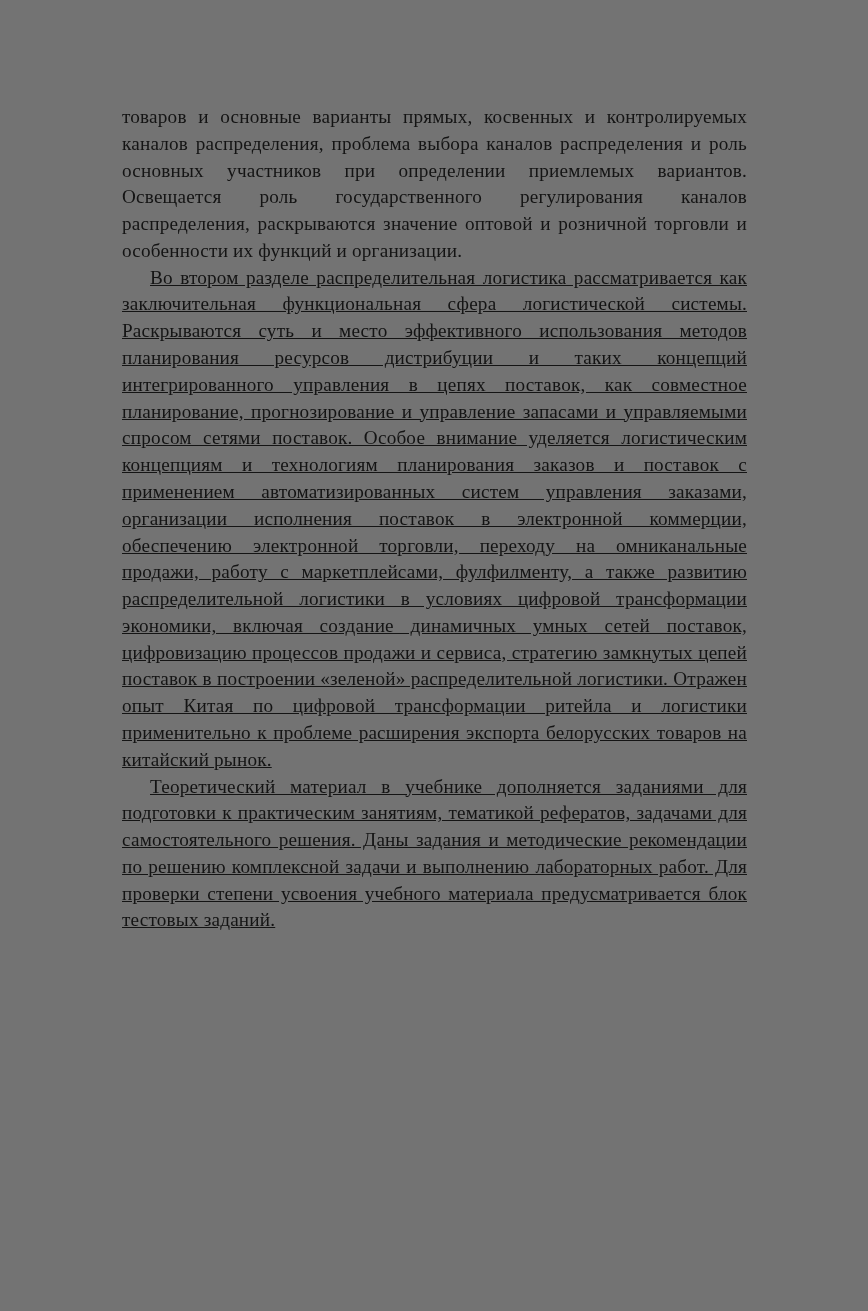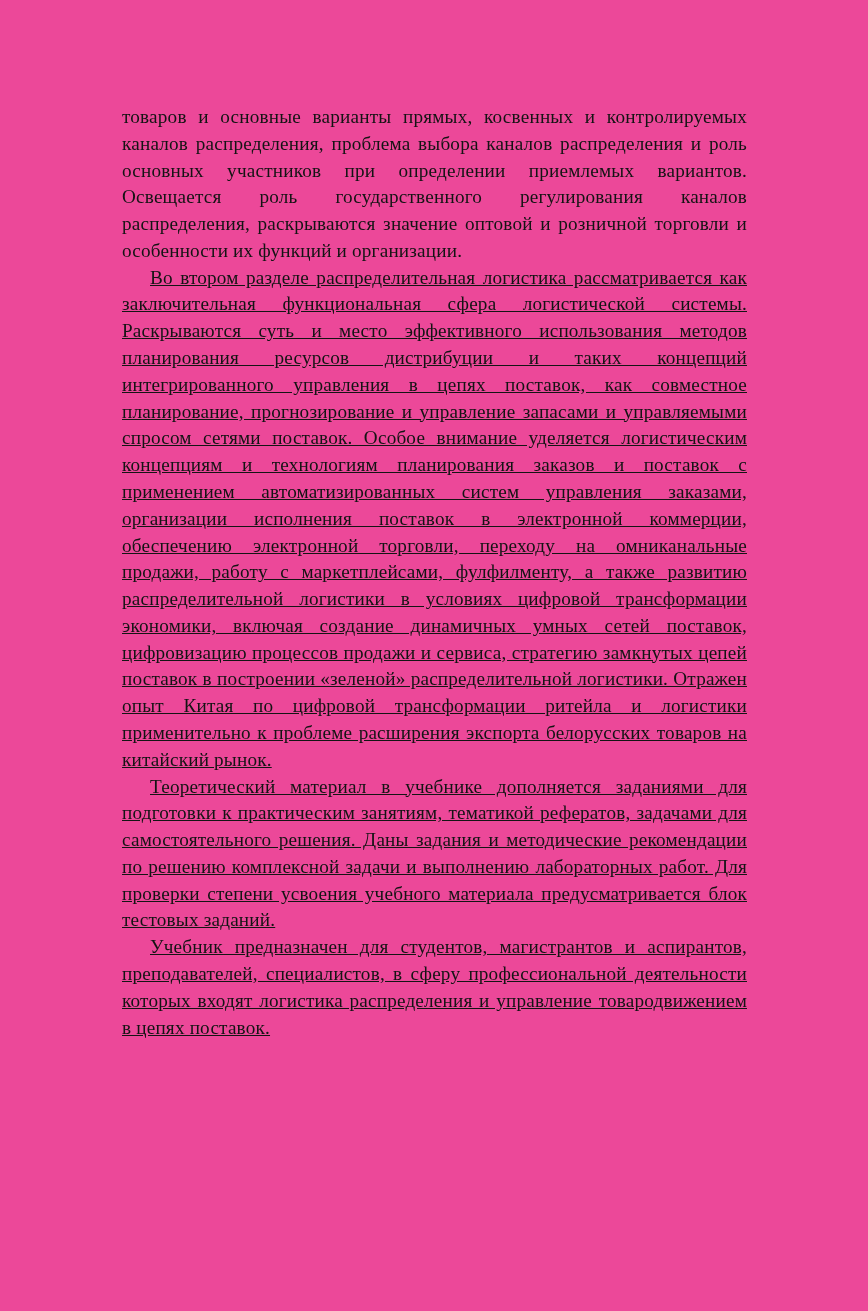--- a/index.html
+++ b/index.html
@@ -11,21 +11,21 @@
     width: 868px;
     height: 1311px;
     overflow: hidden;
     font-family: "Liberation Serif", "DejaVu Serif", serif;
     color: #1a1a1a;
   }
   .page {
     position: relative;
     width: 868px;
     height: 1311px;
-    background: #ec4899;
+    background: #737373;
     box-sizing: border-box;
   }
   .text-column {
     position: absolute;
     left: 122px;
     top: 104px;
     width: 625px;
   }
   p.para {
     margin: 0;
@@ -43,15 +43,14 @@
   }
 </style>
 </head>
 <body>
 
 <div class="page">
   <div class="text-column">
     <p class="para">товаров и основные варианты прямых, косвенных и контролируемых каналов распределения, проблема выбора каналов распределения и роль основных участников при определении приемлемых вариантов. Освещается роль государственного регулирования каналов распределения, раскрываются значение оптовой и розничной торговли и особенности их функций и организации.</p>
     <p class="para indent">Во втором разделе распределительная логистика рассматривается как заключительная функциональная сфера логистической системы. Раскрываются суть и место эффективного использования методов планирования ресурсов дистрибуции и таких концепций интегрированного управления в цепях поставок, как совместное планирование, прогнозирование и управление запасами и управляемыми спросом сетями поставок. Особое внимание уделяется логистическим концепциям и технологиям планирования заказов и поставок с применением автоматизированных систем управления заказами, организации исполнения поставок в электронной коммерции, обеспечению электронной торговли, переходу на омниканальные продажи, работу с маркетплейсами, фулфилменту, а также развитию распределительной логистики в условиях цифровой трансформации экономики, включая создание динамичных умных сетей поставок, цифровизацию процессов продажи и сервиса, стратегию замкнутых цепей поставок в построении «зеленой» распределительной логистики. Отражен опыт Китая по цифровой трансформации ритейла и логистики применительно к проблеме расширения экспорта белорусских товаров на китайский рынок.</p>
     <p class="para indent">Теоретический материал в учебнике дополняется заданиями для подготовки к практическим занятиям, тематикой рефератов, задачами для самостоятельного решения. Даны задания и методические рекомендации по решению комплексной задачи и выполнению лабораторных работ. Для проверки степени усвоения учебного материала предусматривается блок тестовых заданий.</p>
-    <p class="para indent">Учебник предназначен для студентов, магистрантов и аспирантов, преподавателей, специалистов, в сферу профессиональной деятельности которых входят логистика распределения и управление товародвижением в цепях поставок.</p>
   </div>
 </div>
 
 </body></html>

